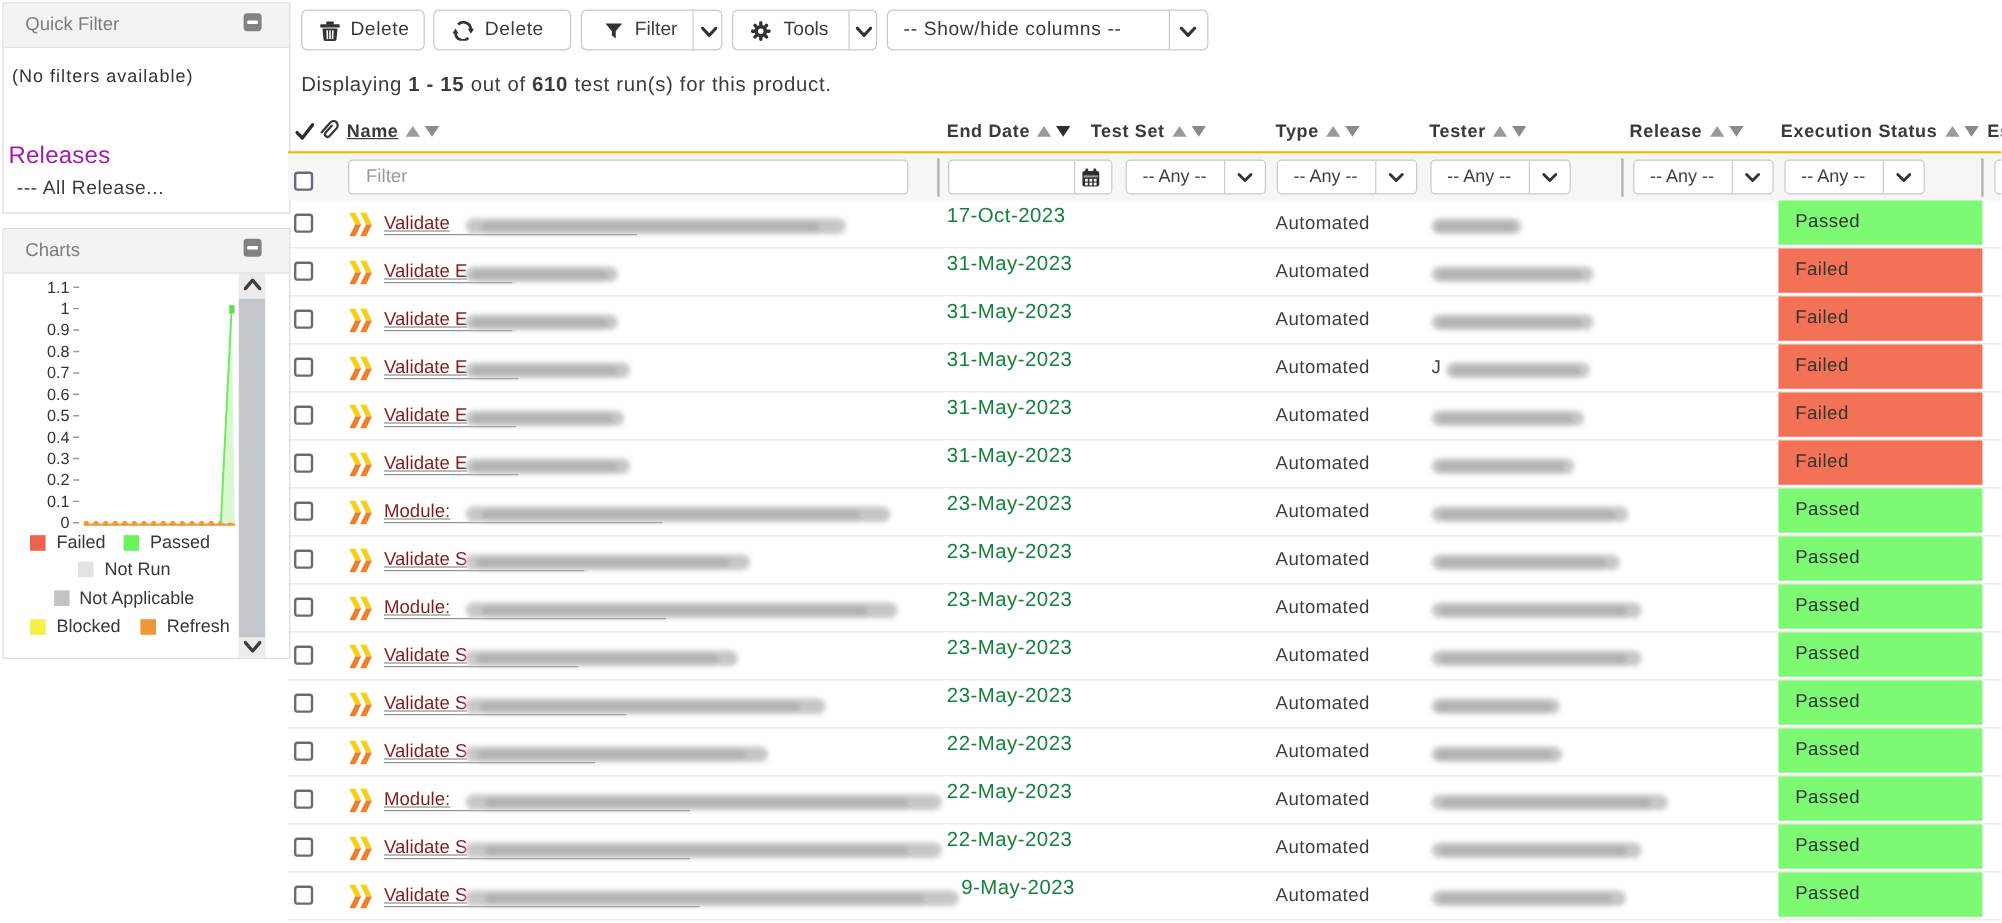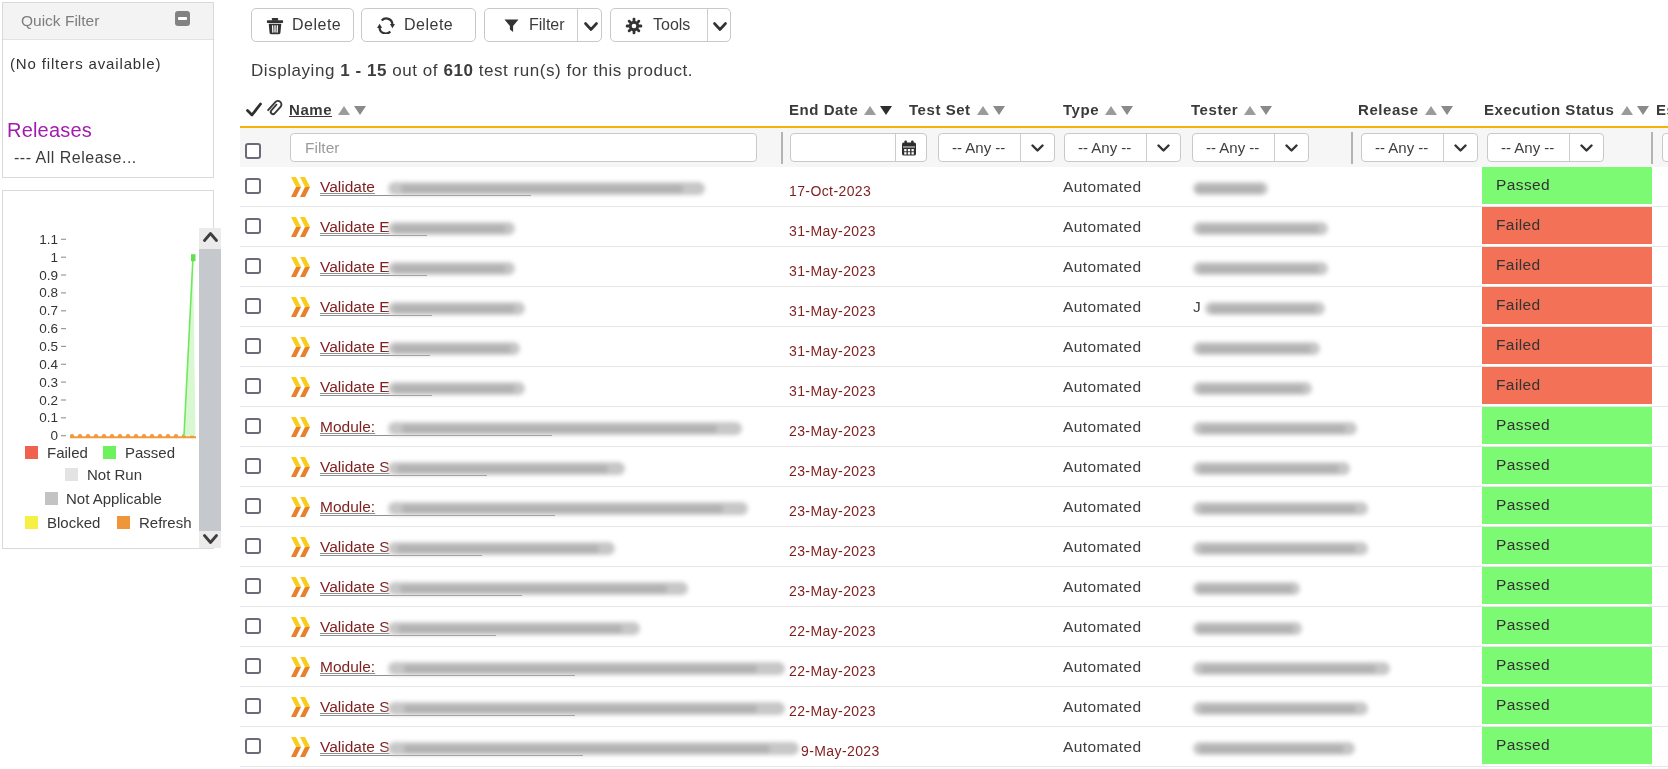--- a/index.html
+++ b/index.html
@@ -1,20 +1,20 @@
 <!DOCTYPE html>
 <html><head><meta charset="utf-8"><title>Test Runs</title>
 <style>
 * { margin:0; padding:0; box-sizing:border-box; }
 html,body { width:1668px; height:769px; background:#fff;
   font-family:"Liberation Sans",sans-serif; overflow:hidden; color:#3c3c3c; }
 #page { position:relative; width:1668px; height:769px; overflow:hidden; }
 .abs { position:absolute; }
 
-.panel { position:absolute; left:2px; width:212px; background:#fff;
+.panel { position:absolute; left:2px; width:240px; background:#fff;
   border:1px solid #d9d9d9; }
 .phead { height:37px; background:#f3f3f3; border-bottom:1px solid #e2e2e2;
   position:relative; }
 .phead .ptitle { position:absolute; left:18px; top:9px; font-size:15.5px; color:#7d7d7d; }
 .minusbtn { position:absolute; right:23px; top:8px; width:15px; height:15px;
   background:#828282; border-radius:3px; }
 .minusbtn:after { content:""; position:absolute; left:3px; right:3px; top:6px;
   height:3px; background:#fff; border-radius:1px; }
 
 .btn { position:absolute; top:8px; height:34px; background:#fff;
@@ -38,21 +38,21 @@
 .fsel { position:absolute; top:5px; height:29px; background:#fff;
   border:1px solid #c9c9c9; border-radius:4px; font-size:15px; color:#3e3e3e; }
 .fsel .anytxt { position:absolute; left:13px; top:5px; }
 .fsep { position:absolute; top:4px; bottom:3px; width:1.5px; background:#b3b3b3; }
 .cbox { position:absolute; width:16px; height:16px; border:2px solid #6a6a7a;
   border-radius:3px; background:#fff; }
 
 .row { position:absolute; left:240px; width:1428px; height:40px; border-bottom:1px solid #e7e7e7; }
 .row .name { position:absolute; left:320px; top:11px; font-size:15.5px; color:#7f1d1d;
   text-decoration:underline; text-decoration-color:#8f8f8f; white-space:nowrap; }
-.row .dt { position:absolute; left:549px; top:16px; font-size:14px; letter-spacing:0.4px; color:#7f1d1d; }
+.row .dt { position:absolute; left:549px; top:3px; font-size:17px; letter-spacing:0.4px; color:#15803d; }
 .row .auto { position:absolute; left:823px; top:11px; font-size:15.5px; letter-spacing:0.4px; color:#3e3e3e; }
 .row .status { position:absolute; left:1242px; width:170px; height:37px; top:0;
   font-size:15.5px; color:#333; }
 .row .status span { position:absolute; left:14px; top:9px; letter-spacing:0.4px; }
 .st-passed { background:#7dfa73; }
 .st-failed { background:#f37257; }
 .blur { position:absolute; height:13px; border-radius:7px; filter:blur(2.2px);
   background:#c7c7c7; z-index:2; }
 .blur:after { content:""; position:absolute; left:4%; right:7%; top:2.5px; bottom:2.5px;
   background:#b2b2b2; border-radius:6px; }
@@ -61,20 +61,24 @@
 <div class="panel" style="top:2px; height:176px;">
 <div class="phead">
         <span class="ptitle">Quick Filter</span>
         <div class="minusbtn"></div>
       </div>
 <div class="abs" style="left:7px; top:52px; font-size:15px; letter-spacing:0.85px; color:#333;">(No filters available)</div>
 <div class="abs" style="left:4px; top:116px; font-size:20px; letter-spacing:0.2px; color:#a21caf;">Releases</div>
 <div class="abs" style="left:11px; top:146px; font-size:16px; letter-spacing:0.5px; color:#3c3c3c;">--- All Release...</div>
 </div>
 <div class="panel" style="top:190px; height:359px;">
+<div class="phead">
+        <span class="ptitle">Charts</span>
+        <div class="minusbtn"></div>
+      </div>
 <svg class="abs" style="left:0px; top:37px;" width="197" height="320" viewBox="0 0 197 320">
         <text x="55" y="15.8" font-size="13.5" fill="#333" text-anchor="end" font-family="Liberation Sans, sans-serif">1.1</text>
         <line x1="58" y1="11.3" x2="63" y2="11.3" stroke="#9a9a9a" stroke-width="1.2"></line>
         <text x="55" y="33.7" font-size="13.5" fill="#333" text-anchor="end" font-family="Liberation Sans, sans-serif">1</text>
         <line x1="58" y1="29.2" x2="63" y2="29.2" stroke="#9a9a9a" stroke-width="1.2"></line>
         <text x="55" y="51.5" font-size="13.5" fill="#333" text-anchor="end" font-family="Liberation Sans, sans-serif">0.9</text>
         <line x1="58" y1="47.0" x2="63" y2="47.0" stroke="#9a9a9a" stroke-width="1.2"></line>
         <text x="55" y="69.4" font-size="13.5" fill="#333" text-anchor="end" font-family="Liberation Sans, sans-serif">0.8</text>
         <line x1="58" y1="64.9" x2="63" y2="64.9" stroke="#9a9a9a" stroke-width="1.2"></line>
         <text x="55" y="87.2" font-size="13.5" fill="#333" text-anchor="end" font-family="Liberation Sans, sans-serif">0.7</text>
@@ -183,20 +187,27 @@
           </g>
 <circle cx="9" cy="9" r="2.3" fill="#fff"></circle>
         </g>
       </svg>
       <span class="abs" style="left:42px; top:7px; font-size:16px;">Tools</span>
       <div class="vdiv" style="left:96px;"></div>
       <svg class="abs" style="left:102px; top:13px;" width="14" height="9" viewBox="0 0 14 9">
         <polyline points="1.5,1.5 7.0,7.5 12.5,1.5" fill="none" stroke="#333" stroke-width="2.6" stroke-linecap="round" stroke-linejoin="round"></polyline>
       </svg>
     </div>
+<div class="btngroup" style="left:739px; width:268px;">
+      <span class="abs" style="left:13px; top:7px; font-size:16px; letter-spacing:0.55px; color:#3a3a3a;">-- Show/hide columns --</span>
+      <div class="vdiv" style="left:234px;"></div>
+      <svg class="abs" style="left:243px; top:13px;" width="14" height="9" viewBox="0 0 14 9">
+        <polyline points="1.5,1.5 7.0,7.5 12.5,1.5" fill="none" stroke="#333" stroke-width="2.6" stroke-linecap="round" stroke-linejoin="round"></polyline>
+      </svg>
+    </div>
 <div class="abs" style="left:251px; top:61px; font-size:17px; letter-spacing:0.55px; color:#3c3c3c;">Displaying <b>1 - 15</b> out of <b>610</b> test run(s) for this product.</div>
 <svg class="abs" style="left:246px; top:102px;" width="16" height="15" viewBox="0 0 16 15">
       <polyline points="1.5,8.5 6,13 14.5,2" fill="none" stroke="#2e2e2e" stroke-width="2.8" stroke-linecap="round" stroke-linejoin="round"></polyline>
     </svg>
 <svg class="abs" style="left:265px; top:98px;" width="21" height="21" viewBox="0 0 21 21">
       <g transform="rotate(42 10 10)">
         <path d="M6.3 16.2 V5.4 a3.5 3.5 0 0 1 7 0 V14.2 a2.2 2.2 0 0 1 -4.4 0 V6.6" fill="none" stroke="#3a3a3a" stroke-width="1.9" stroke-linecap="round"></path>
       </g>
     </svg>
 <div class="colhead" style="left:289px;text-decoration:underline;">Name<span class="sorts"><span class="tri-up"></span><span class="tri-dn"></span></span></div>

